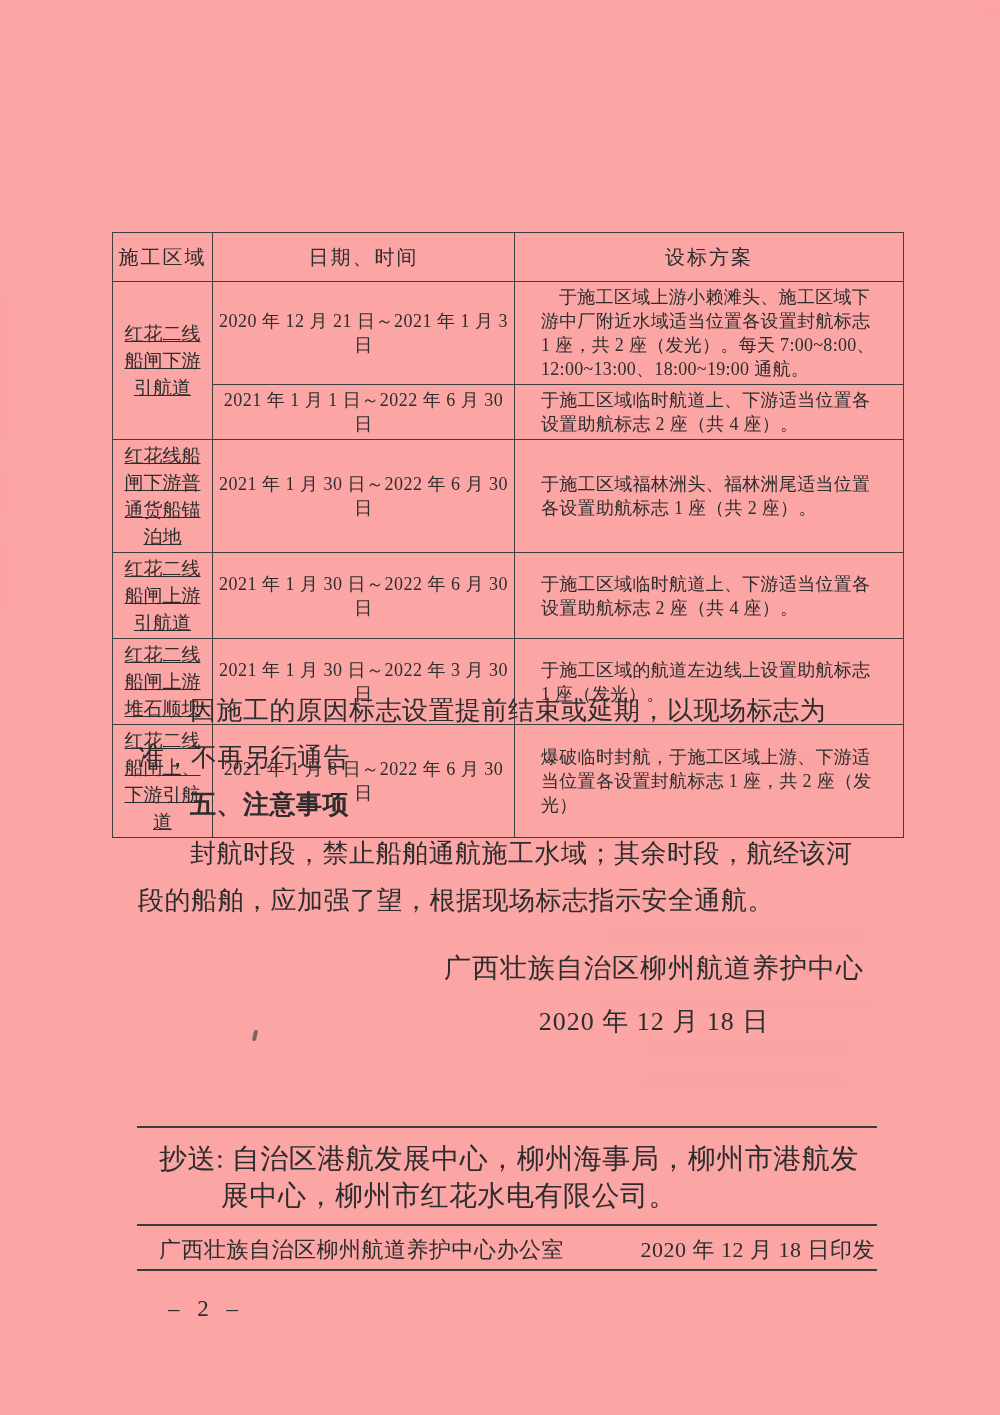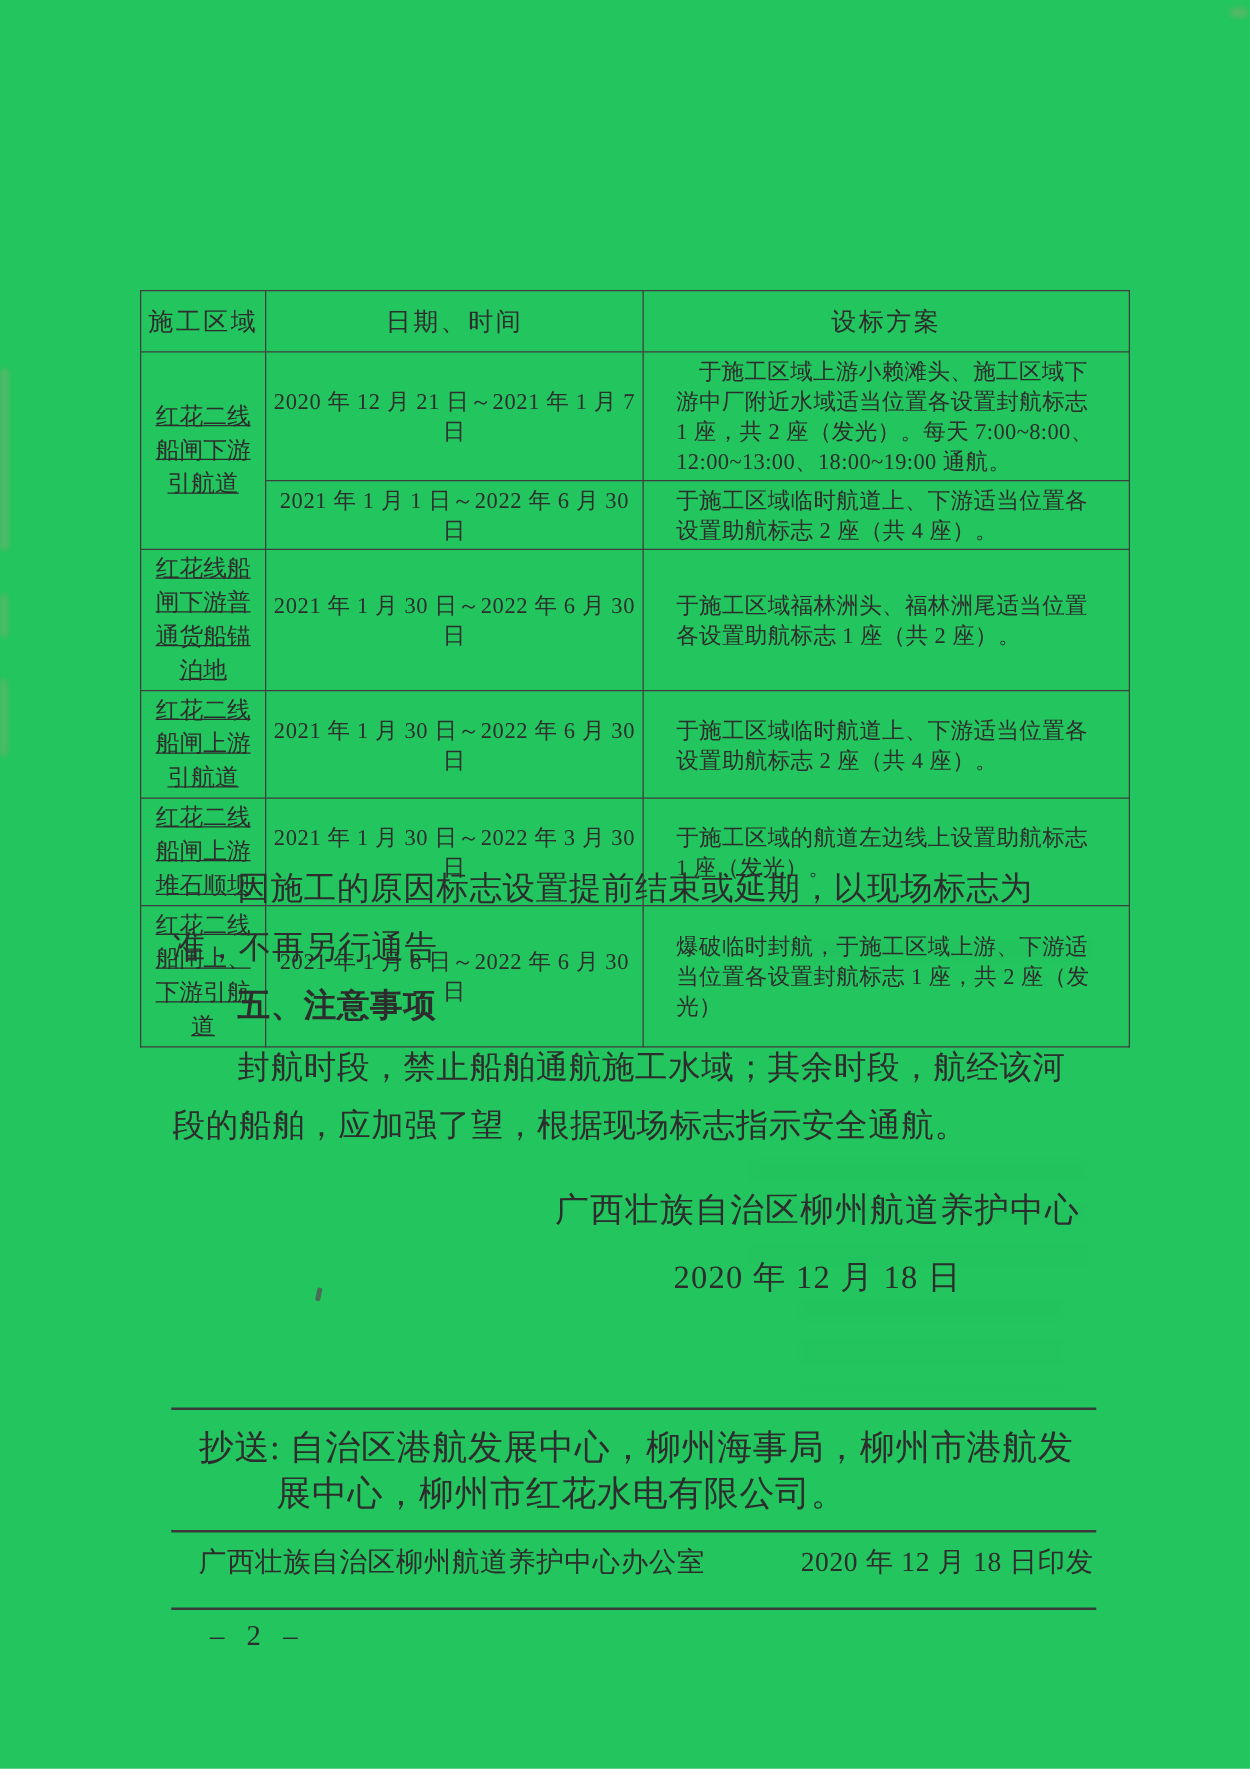--- a/index.html
+++ b/index.html
@@ -5,21 +5,21 @@
   html, body { margin: 0; padding: 0; }
   body {
     background: #e8e8e8;
     font-family: "Liberation Serif", "DejaVu Serif", serif;
   }
   .page {
     position: relative;
     width: 1000px;
     height: 1415px;
     margin: 0 auto;
-    background: #22c55e;
+    background: #fca5a5;
     color: #2d2d2d;
     overflow: hidden;
   }
 
   
   table.doc-table {
     position: absolute;
     left: 112px;
     top: 232px;
     width: 791px;
@@ -107,21 +107,21 @@
     padding: 12px 0 10px 22px;
     padding-left: 84px;
     text-indent: -62px;
     letter-spacing: 0.5px;
   }
   .issuer-row {
     display: flex;
     justify-content: space-between;
     align-items: center;
     font-size: 22px;
-    padding: 9px 2px 21px 22px;
+    padding: 9px 2px 4px 22px;
     letter-spacing: 0.5px;
   }
   .page-number {
     position: absolute;
     left: 168px;
     top: 1296px;
     font-size: 23px;
     letter-spacing: 6px;
   }
 
@@ -167,21 +167,21 @@
     <thead>
       <tr>
         <th>施工区域</th>
         <th>日期、时间</th>
         <th>设标方案</th>
       </tr>
     </thead>
     <tbody>
       <tr class="r1a">
         <td class="col-area" rowspan="2">红花二线船闸下游引航道</td>
-        <td class="col-period">2020 年 12 月 21 日～2021 年 1 月 7 日</td>
+        <td class="col-period">2020 年 12 月 21 日～2021 年 1 月 3 日</td>
         <td class="col-scheme first-indent">于施工区域上游小赖滩头、施工区域下游中厂附近水域适当位置各设置封航标志 1 座，共 2 座（发光）。每天 7:00~8:00、12:00~13:00、18:00~19:00 通航。</td>
       </tr>
       <tr class="r1b">
         <td class="col-period">2021 年 1 月 1 日～2022 年 6 月 30 日</td>
         <td class="col-scheme">于施工区域临时航道上、下游适当位置各设置助航标志 2 座（共 4 座）。</td>
       </tr>
       <tr class="r2">
         <td class="col-area">红花线船闸下游普通货船锚泊地</td>
         <td class="col-period">2021 年 1 月 30 日～2022 年 6 月 30 日</td>
         <td class="col-scheme">于施工区域福林洲头、福林洲尾适当位置各设置助航标志 1 座（共 2 座）。</td>

